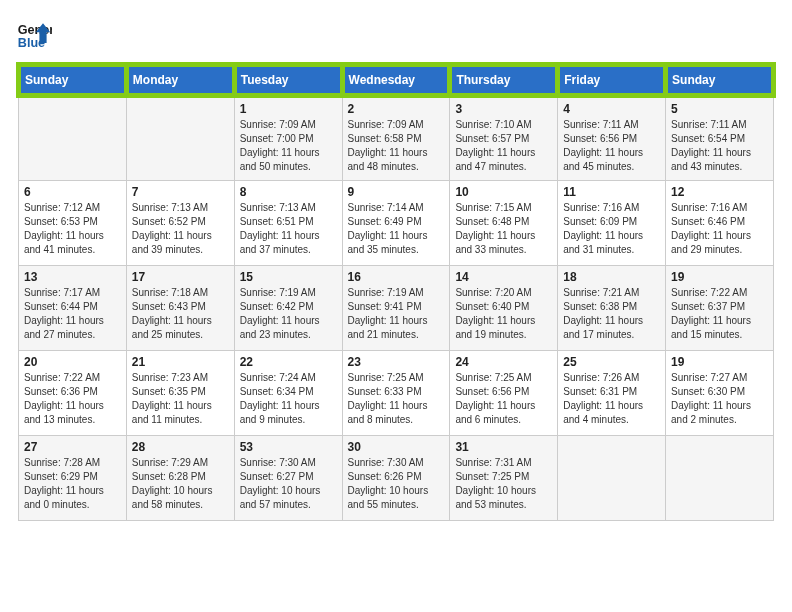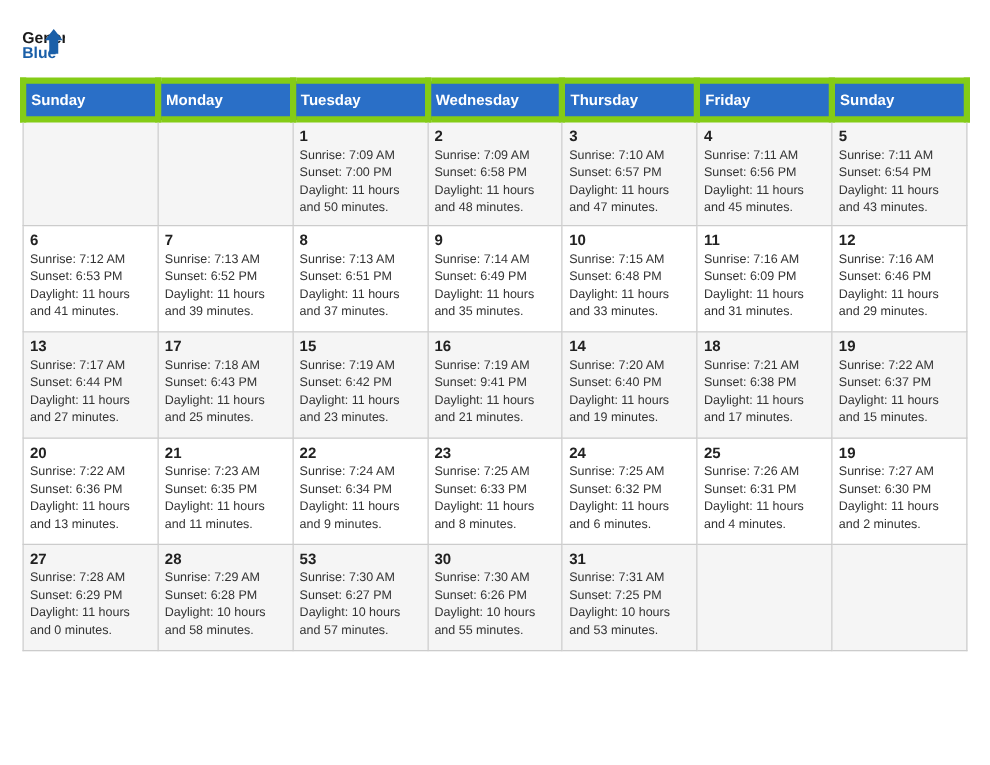--- a/index.html
+++ b/index.html
@@ -253,21 +253,21 @@
         </td>
         <td>
           <span class="day-number">23</span>
           <div class="day-info">Sunrise: 7:25 AM
 Sunset: 6:33 PM
 Daylight: 11 hours and 8 minutes.</div>
         </td>
         <td>
           <span class="day-number">24</span>
           <div class="day-info">Sunrise: 7:25 AM
-Sunset: 6:32 PM
+Sunset: 6:56 PM
 Daylight: 11 hours and 6 minutes.</div>
         </td>
         <td>
           <span class="day-number">25</span>
           <div class="day-info">Sunrise: 7:26 AM
 Sunset: 6:31 PM
 Daylight: 11 hours and 4 minutes.</div>
         </td>
         <td>
           <span class="day-number">19</span>

